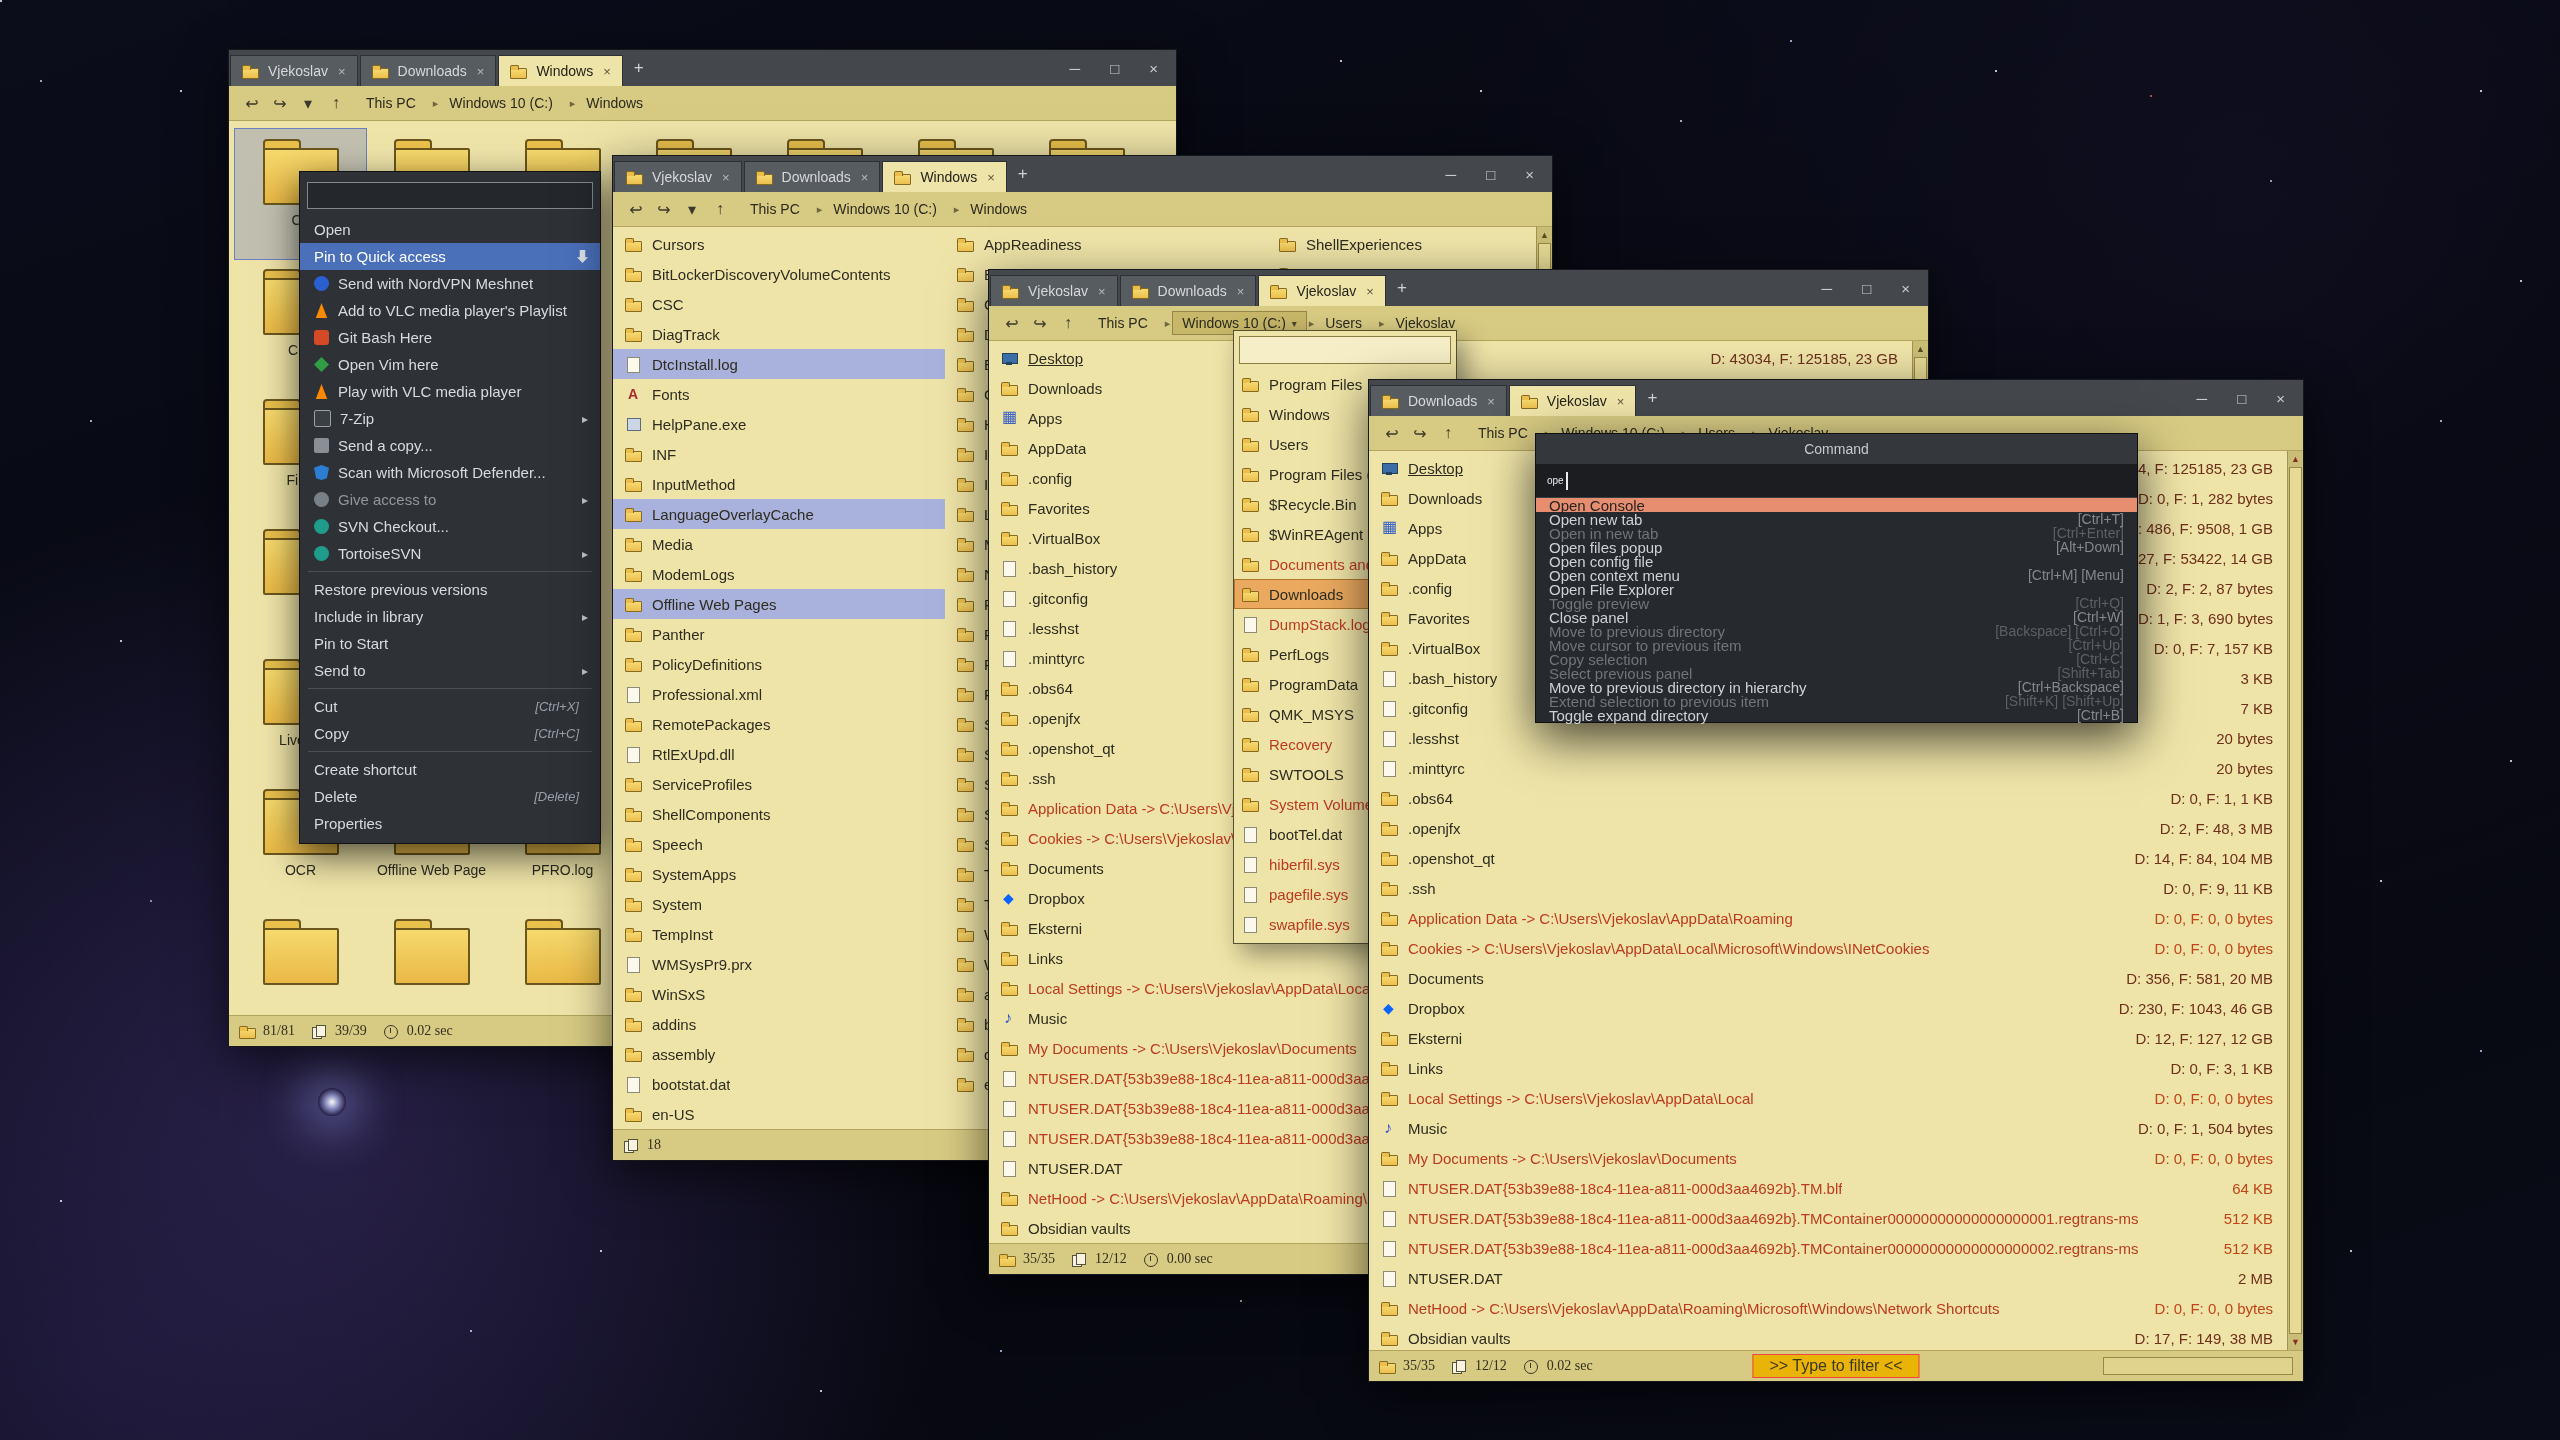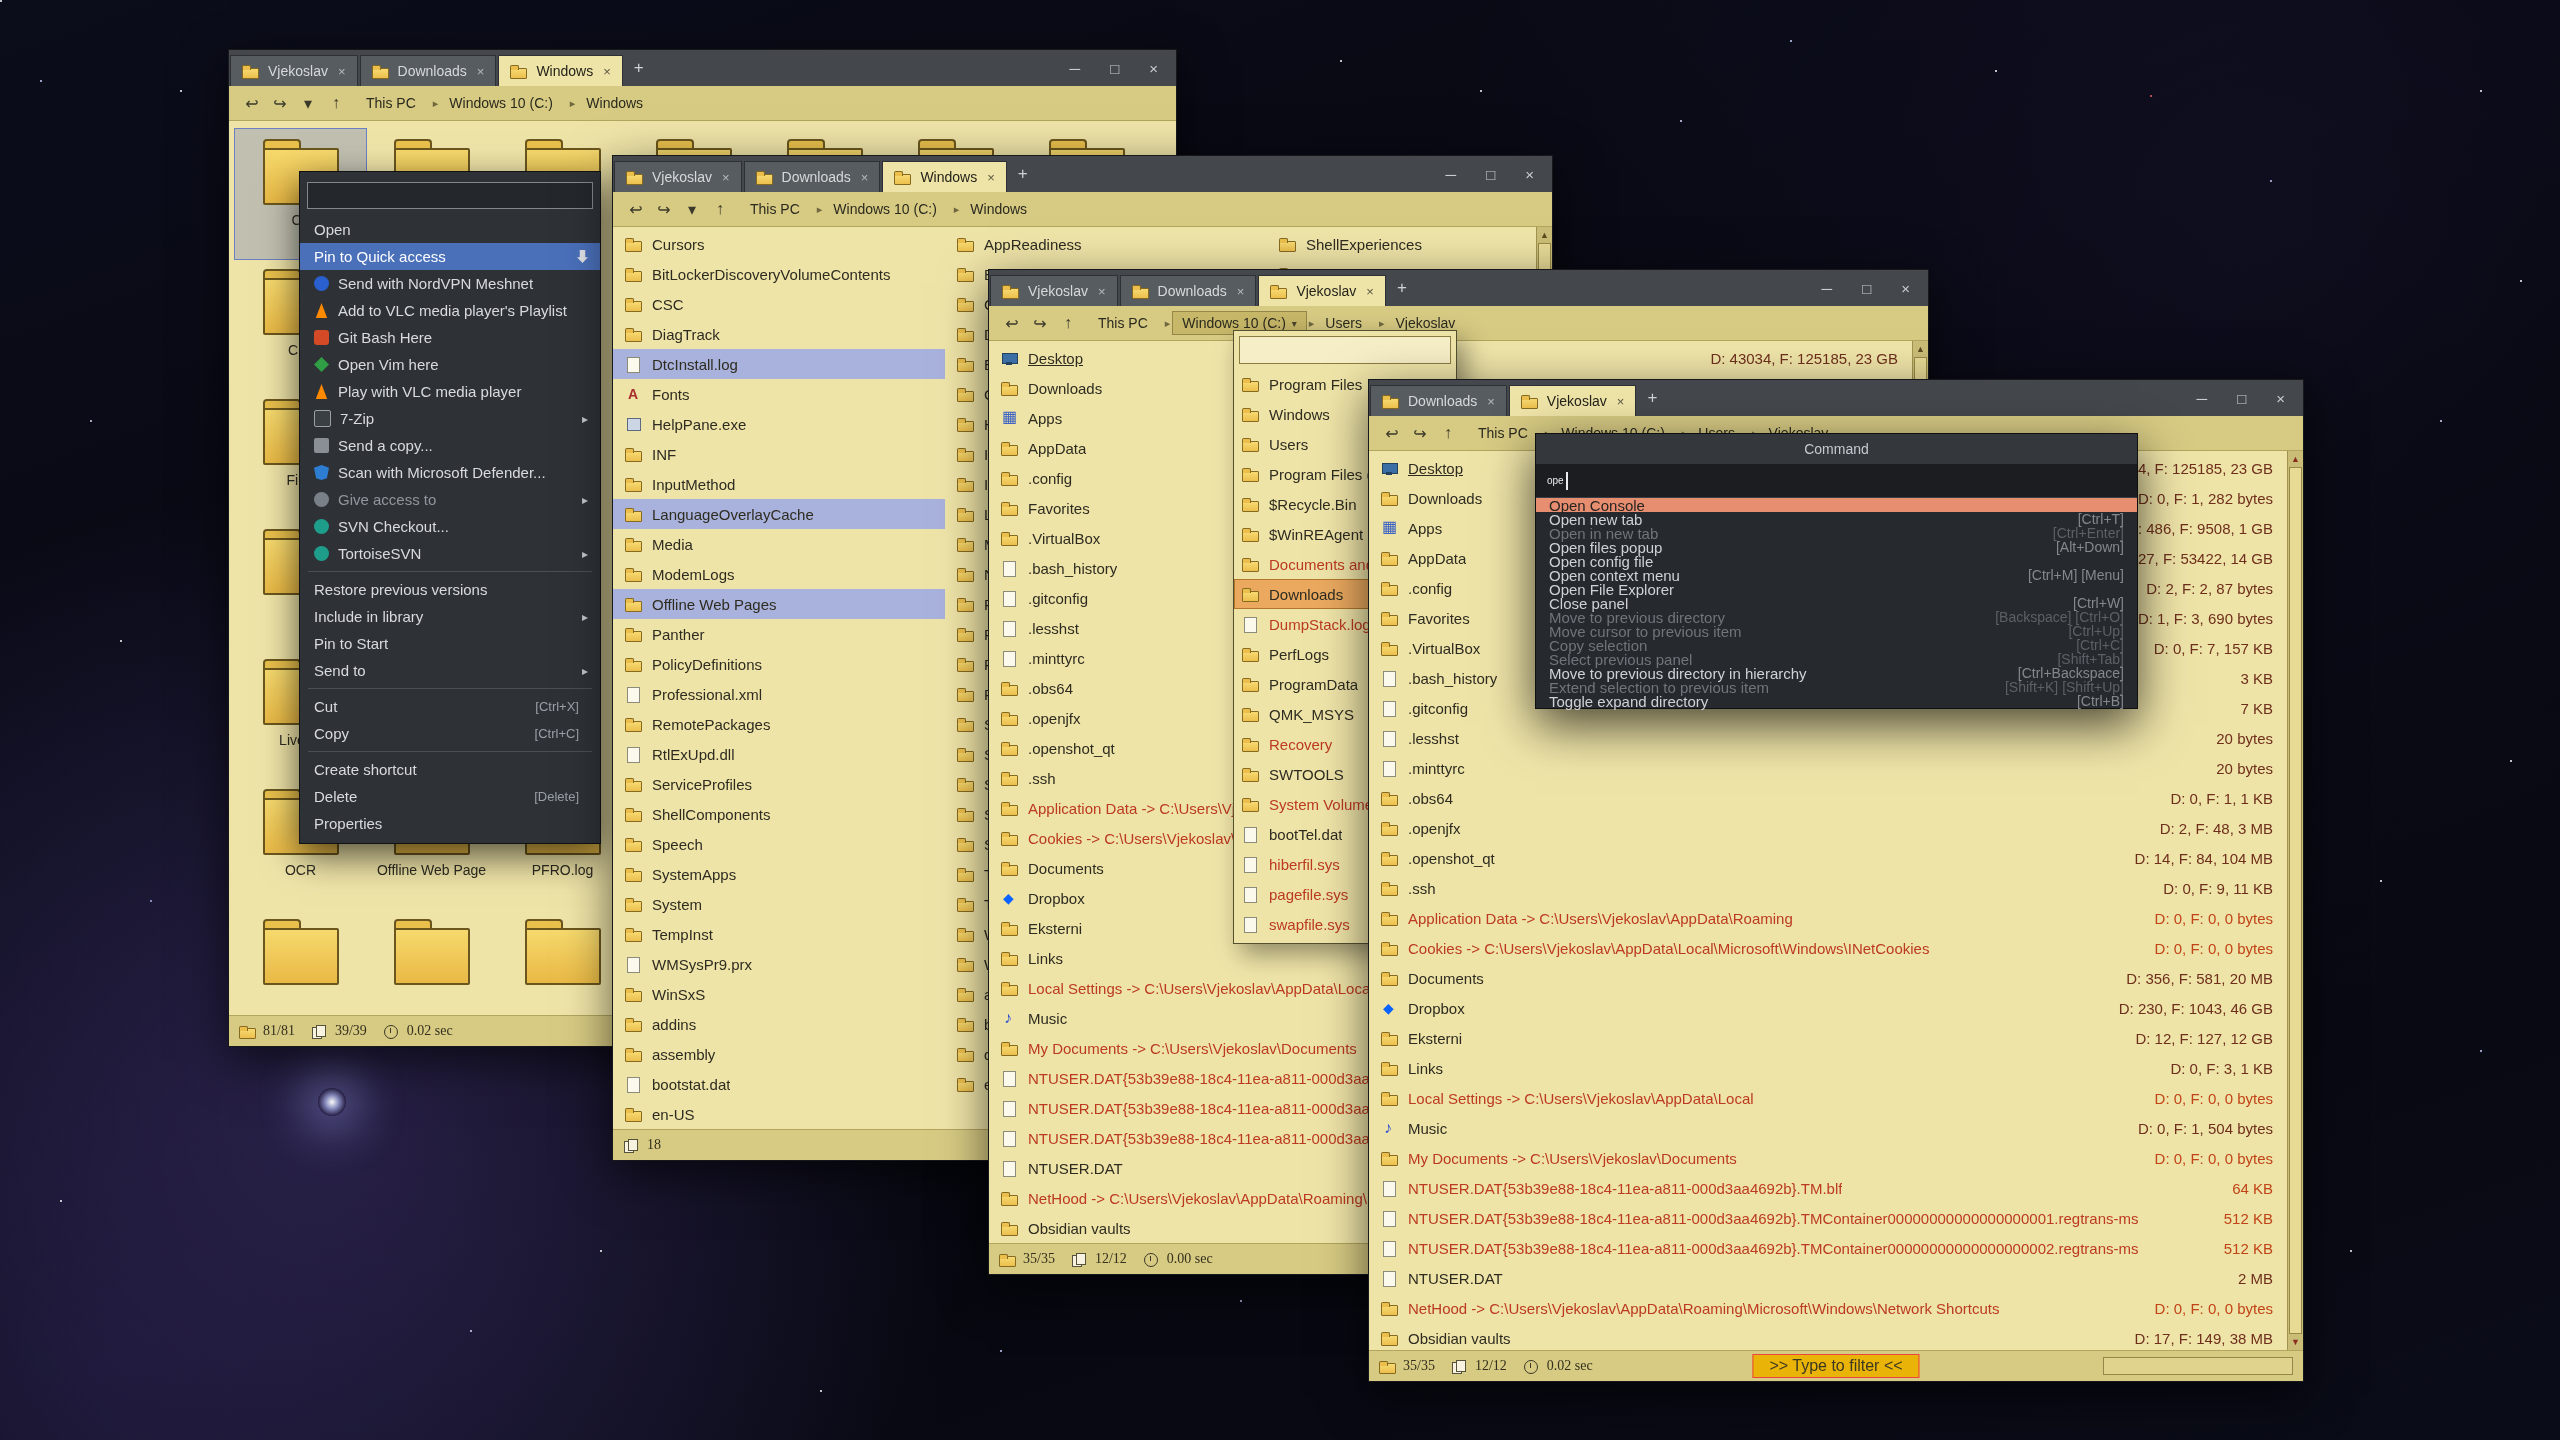--- a/index.html
+++ b/index.html
@@ -105,21 +105,21 @@
   .vscroll.red .vs-btn{color:#8a2f1e;}
   .vs-thumb{background:#e7da95;border:1px solid #97894a;margin:0 1px;}
   
   .ctxmenu{position:absolute;left:299px;top:171px;width:300px;z-index:15;background:#2e3237;
     border:1px solid #101215;box-shadow:0 12px 34px rgba(0,0,0,.65);padding:5px 0 6px;}
   .ctx-input{margin:5px 7px 7px;height:25px;border:1px solid #83888f;background:#24282c;}
   .menu-item{height:27px;display:flex;align-items:center;gap:9px;padding:0 12px 0 14px;
     font-size:15px;color:#d8dade;white-space:nowrap;}
   .menu-item.hl{background:#4a70ba;color:#ffffff;}
   .menu-item.dim{color:#92969c;}
-  .menu-item .keys{margin-left:auto;color:#9aa0a8;font-size:13px;}
+  .menu-item .keys{margin-left:auto;color:#9aa0a8;font-size:13px;font-style:italic;}
   .menu-item .subarrow{color:#c3c7cc;font-size:12px;}
   .menu-item.divider{height:9px;padding:0 8px;}
   .menu-item.divider::before{content:"";flex:1;height:1px;background:#4a4f55;}
   .mi{width:15px;height:15px;flex:0 0 auto;border-radius:50%;}
   .mi-nordvpn{background:#2a5fd0;}
   .mi-vlc{background:#ff8a00;border-radius:0;clip-path:polygon(50% 0,88% 100%,12% 100%);}
   .mi-git{background:#d44a26;border-radius:3px;}
   .mi-vim{background:#2f9e44;border-radius:0;clip-path:polygon(50% 0,100% 50%,50% 100%,0 50%);}
   .mi-7zip{background:#3a3f44;border:1px solid #9aa0a8;border-radius:2px;}
   .mi-send{background:#8a8f96;border-radius:2px;}
@@ -1460,20 +1460,24 @@
         <span class="keys"></span>
       </div>
       <div class="pal-item">
         <span>Open context menu</span>
         <span class="keys">[Ctrl+M] [Menu]</span>
       </div>
       <div class="pal-item">
         <span>Open File Explorer</span>
         <span class="keys"></span>
       </div>
+      <div class="pal-item dim">
+        <span>Toggle preview</span>
+        <span class="keys">[Ctrl+Q]</span>
+      </div>
       <div class="pal-item">
         <span>Close panel</span>
         <span class="keys">[Ctrl+W]</span>
       </div>
       <div class="pal-item dim">
         <span>Move to previous directory</span>
         <span class="keys">[Backspace] [Ctrl+O]</span>
       </div>
       <div class="pal-item dim">
         <span>Move cursor to previous item</span>

